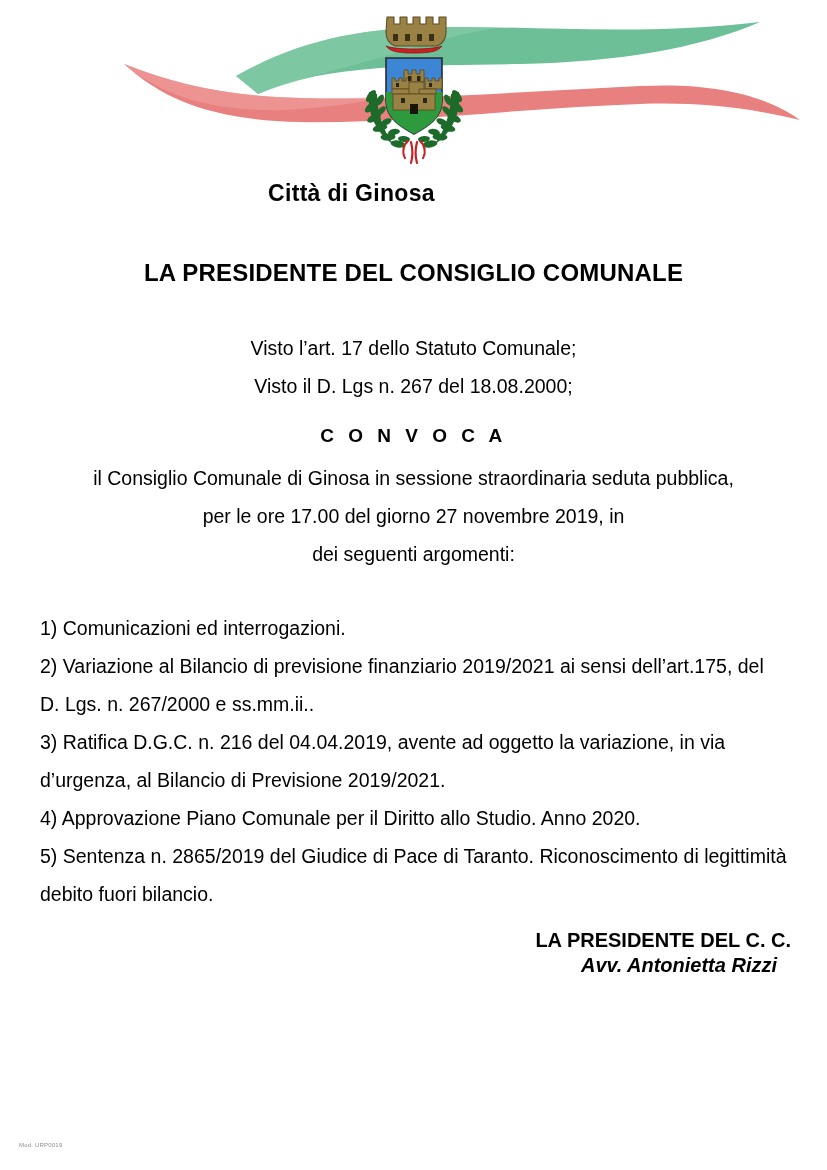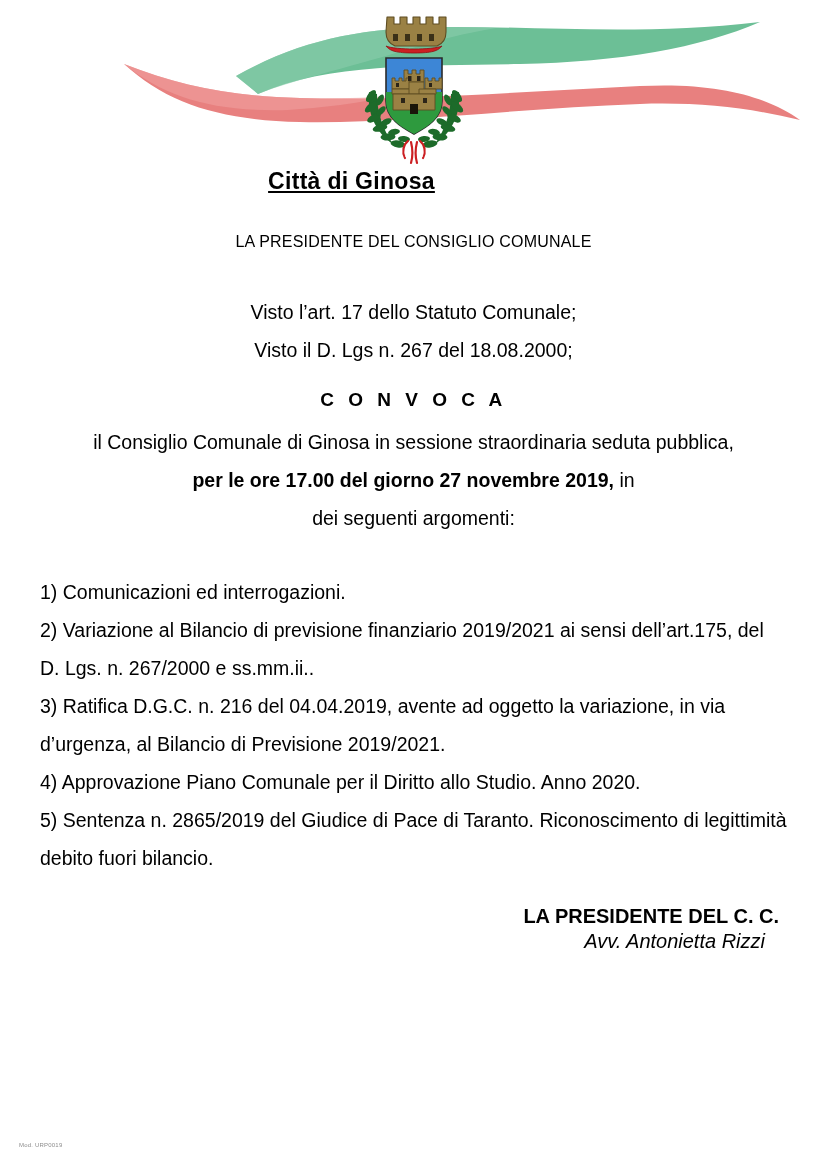--- a/index.html
+++ b/index.html
@@ -42,35 +42,34 @@
     display: flex;
     justify-content: center;
   }
   .emblem-svg {
     width: 122px;
     height: 158px;
   }
   .city-name {
     position: absolute;
     left: 0;
-    top: 168px;
+    top: 180px;
     width: 703px;
     text-align: center;
     font-size: 23px;
     font-weight: bold;
     letter-spacing: 0.3px;
-    text-decoration: underline;
   }
 
   
   .doc-title {
-    margin-top: 28px;
-    text-align: center;
-    font-size: 16px;
-    font-weight: normal;
+    margin-top: 54px;
+    text-align: center;
+    font-size: 24px;
+    font-weight: bold;
     letter-spacing: 0.2px;
   }
   .premises {
     margin-top: 42px;
     text-align: center;
     font-size: 19.5px;
     line-height: 38px;
   }
   .convoca {
     margin-top: 20px;
@@ -79,46 +78,46 @@
     font-weight: bold;
     letter-spacing: 4.5px;
   }
   .convoca-body {
     margin-top: 12px;
     text-align: center;
     font-size: 19.5px;
     line-height: 38px;
   }
   .convoca-body .em {
-    font-weight: bold;
+    font-weight: normal;
     text-align: right;
   }
 
   .agenda {
     margin: 36px 40px 16px 40px;
     font-size: 19.5px;
     line-height: 38px;
     text-align: left;
   }
   .agenda-item {
     margin: 0;
   }
 
   .signature {
-    margin-top: 28px;
-    padding-right: 48px;
+    margin-top: 16px;
+    padding-right: 36px;
     text-align: right;
   }
   .sig-role {
     font-size: 20px;
     font-weight: bold;
   }
   .sig-name {
     font-size: 20px;
-    font-weight: normal;
+    font-weight: bold;
     font-style: italic;
     margin-top: 2px;
     padding-right: 14px;
   }
 
   .footer-code {
     position: absolute;
     left: 19px;
     bottom: 22px;
     font-size: 6px;

